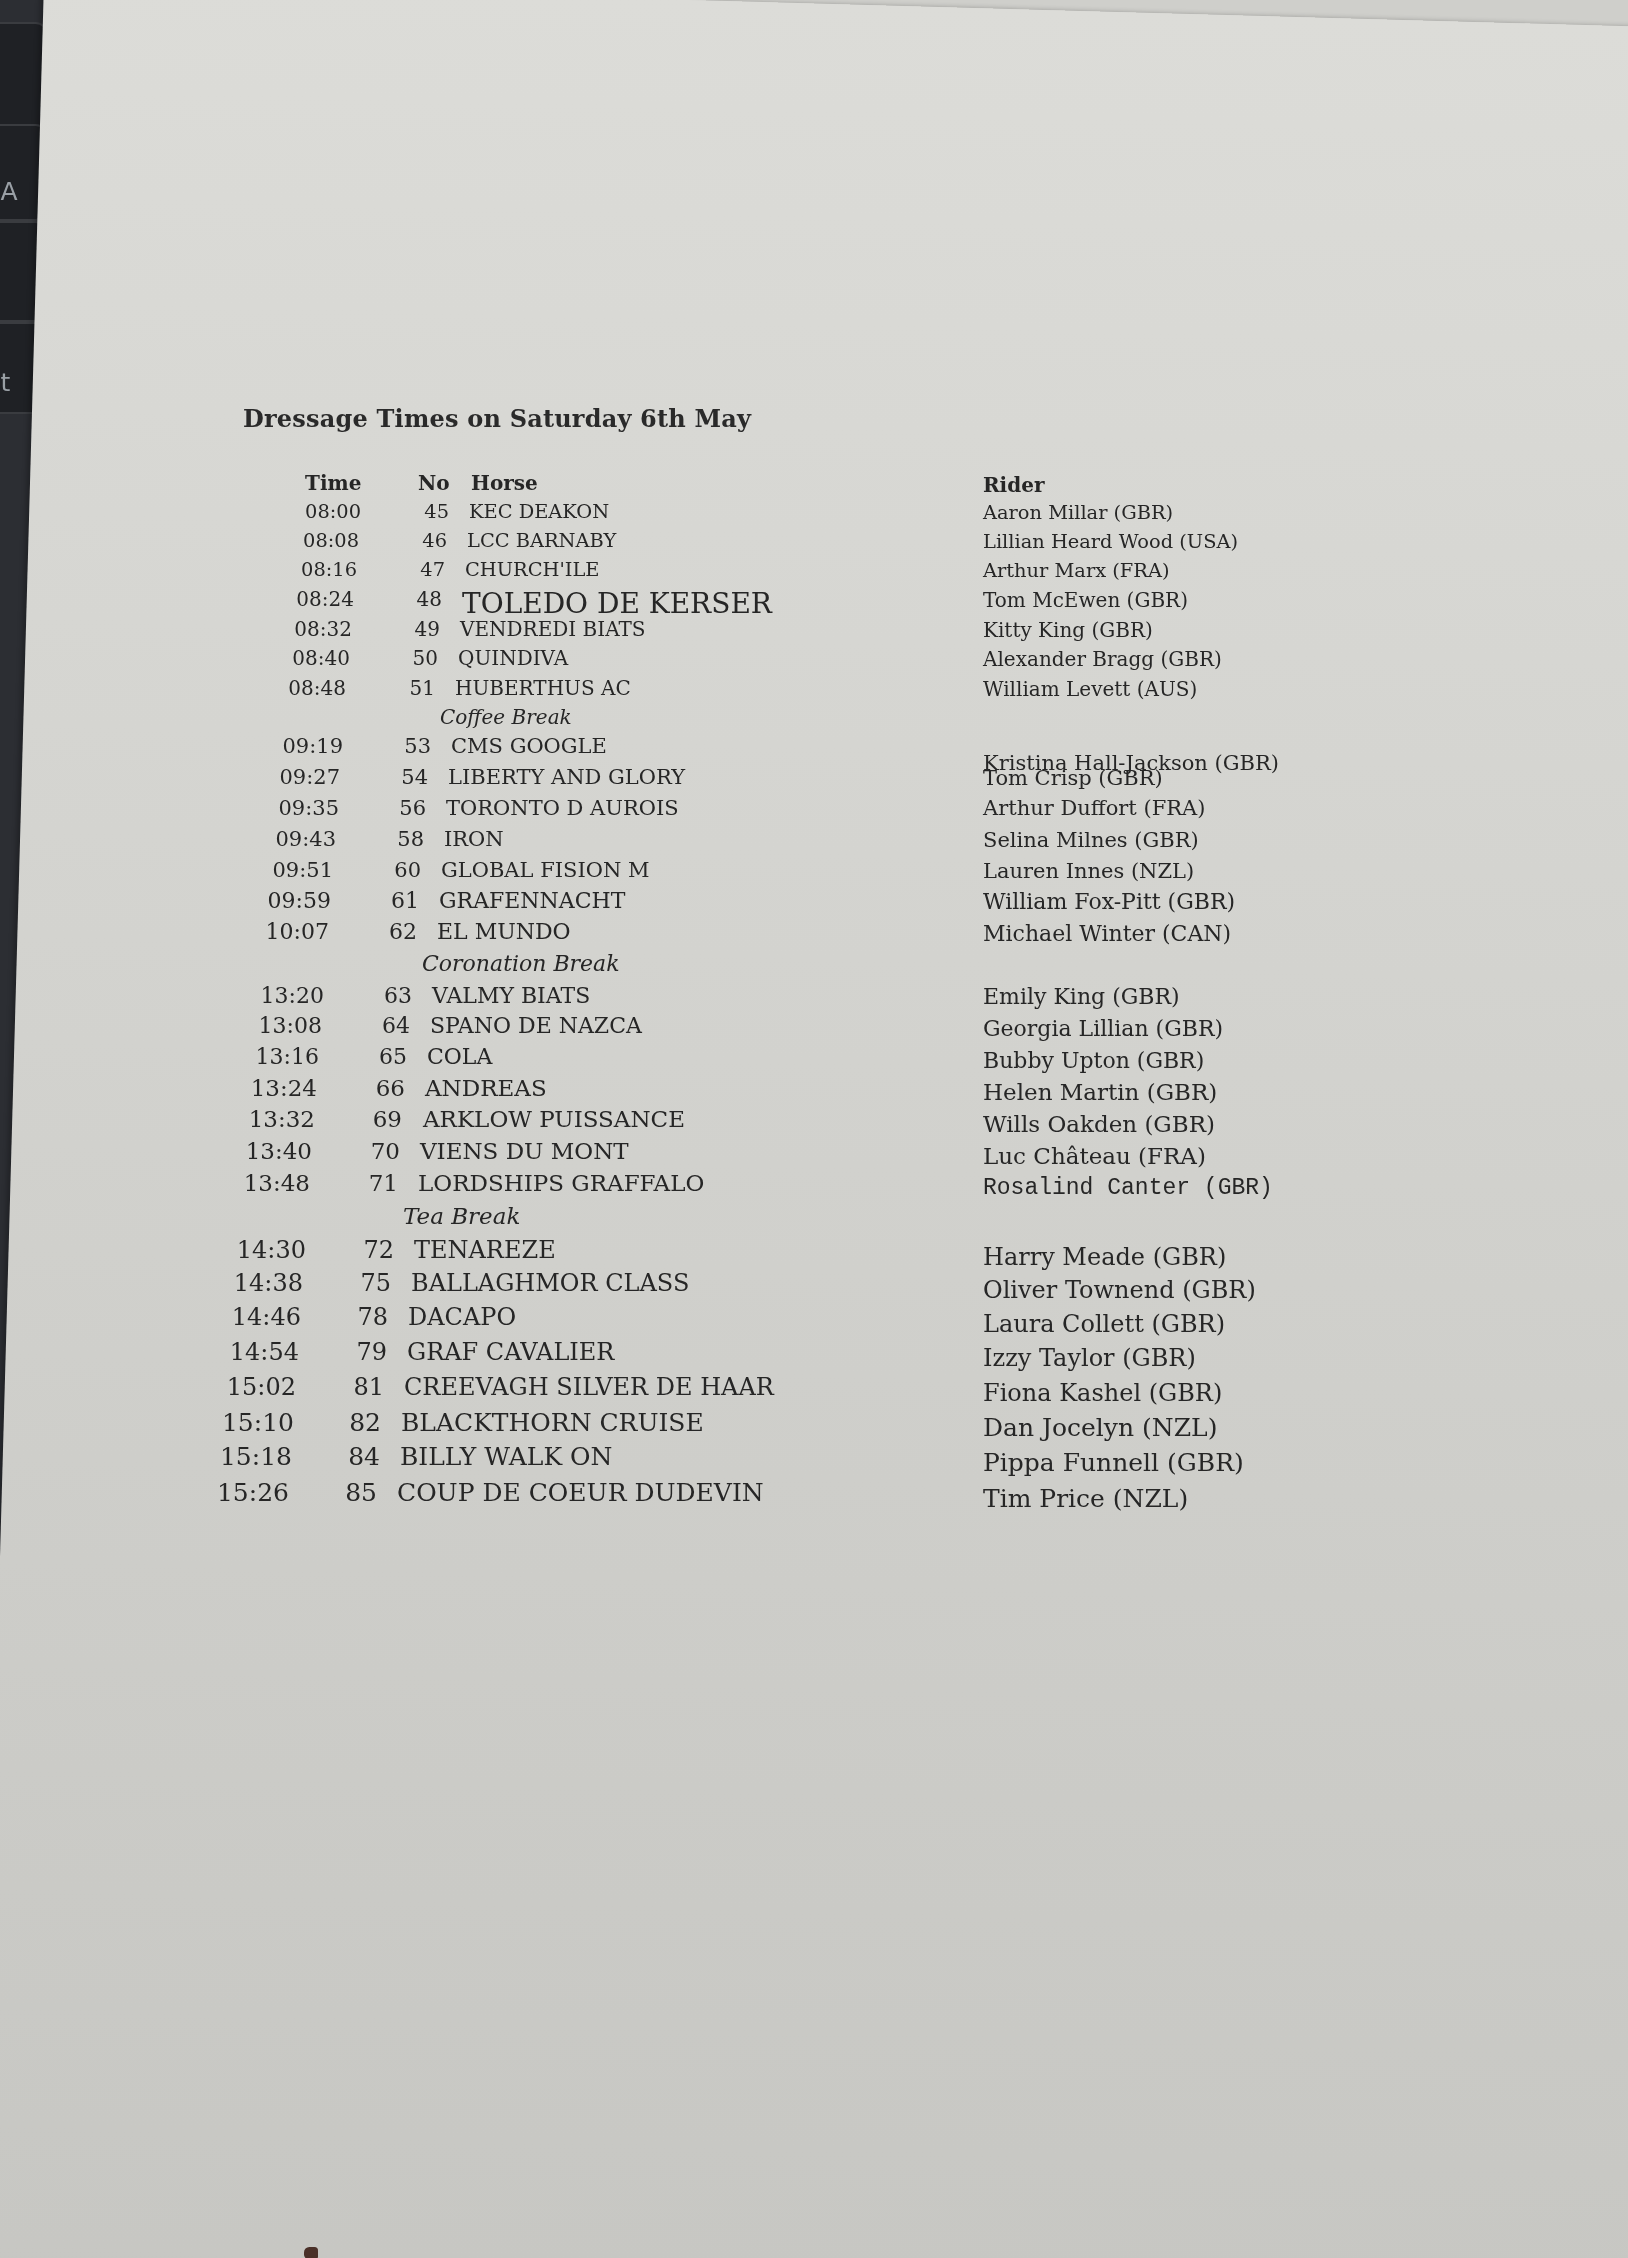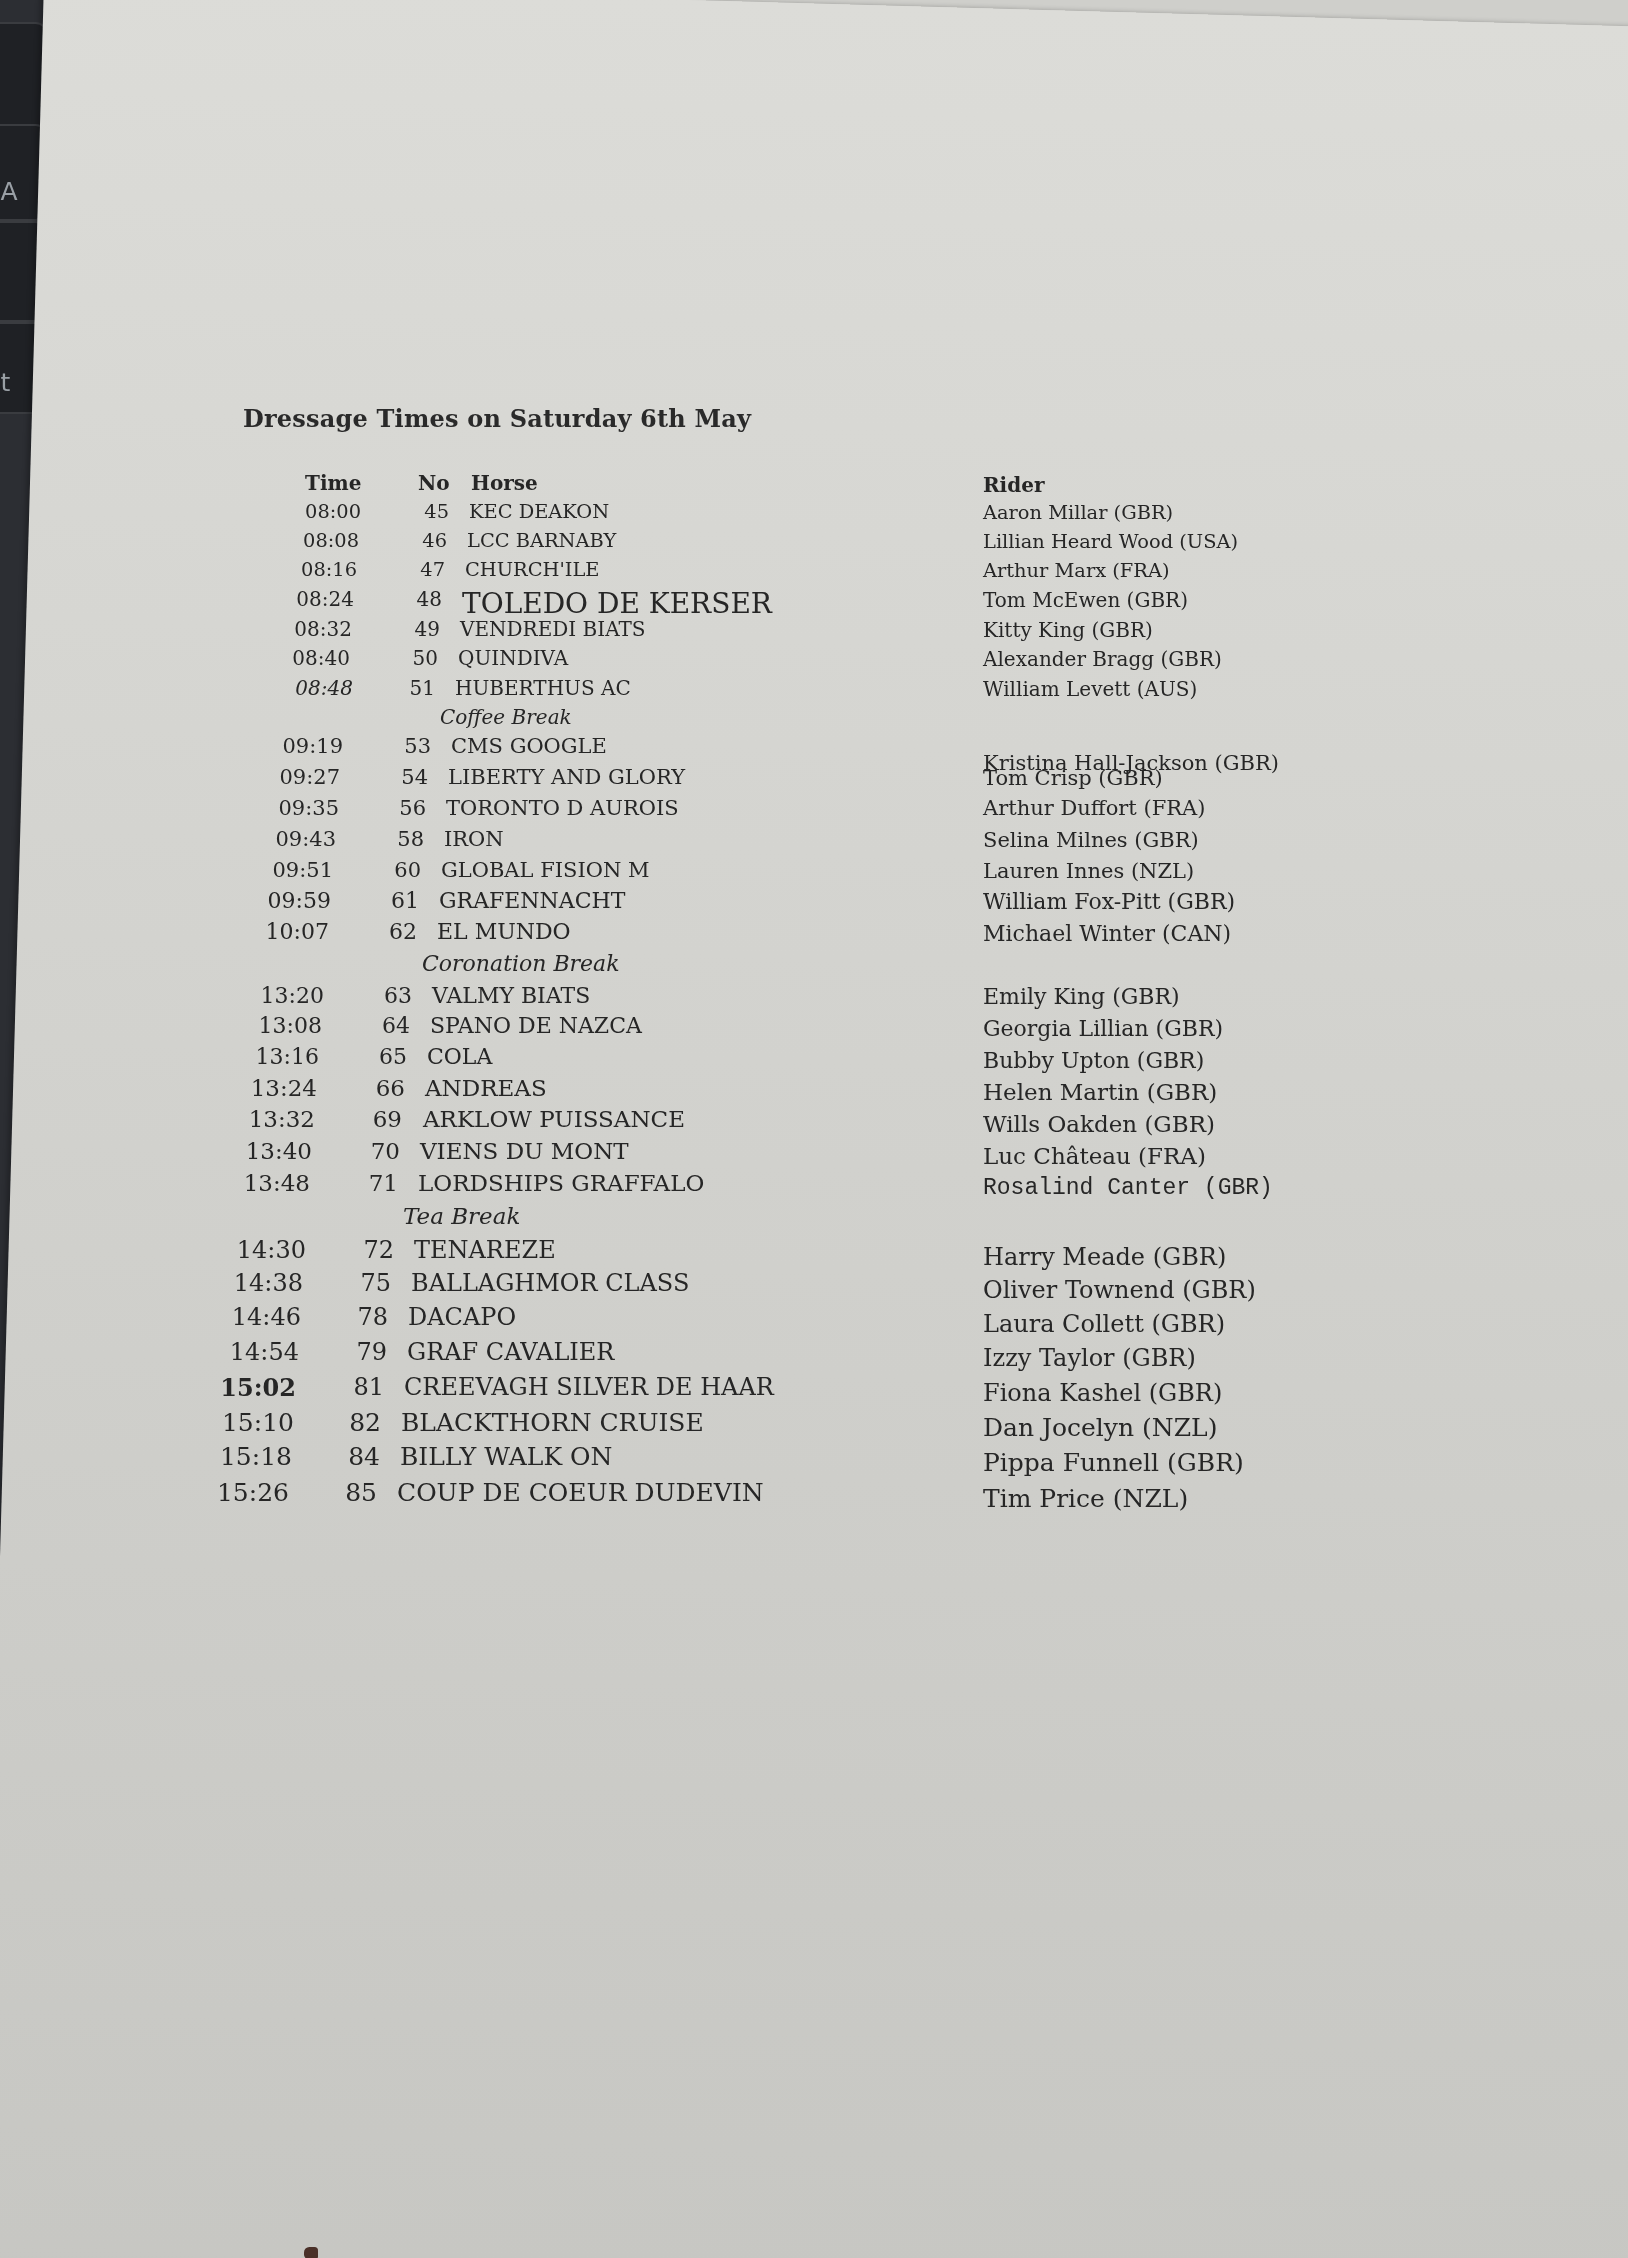--- a/index.html
+++ b/index.html
@@ -77,21 +77,21 @@
       <div class="txt " style="left: 462px; top: 587px; font-size: 28px;">TOLEDO DE KERSER</div>
       <div class="txt " style="left: 983px; top: 588px; font-size: 20px;">Tom McEwen (GBR)</div>
       <div class="txt t-time" style="left: 264px; top: 617px; font-size: 20px;">08:32</div>
       <div class="txt t-no" style="left: 401px; top: 617px; font-size: 20px;">49</div>
       <div class="txt " style="left: 460px; top: 617px; font-size: 20px;">VENDREDI BIATS</div>
       <div class="txt " style="left: 983px; top: 618px; font-size: 20px;">Kitty King (GBR)</div>
       <div class="txt t-time" style="left: 262px; top: 646px; font-size: 20px;">08:40</div>
       <div class="txt t-no" style="left: 399px; top: 646px; font-size: 20px;">50</div>
       <div class="txt " style="left: 458px; top: 646px; font-size: 20px;">QUINDIVA</div>
       <div class="txt " style="left: 983px; top: 647px; font-size: 20px;">Alexander Bragg (GBR)</div>
-      <div class="txt t-time" style="left: 265px; top: 676px; font-size: 20px; font-style: italic;">08:48</div>
+      <div class="txt t-time" style="left: 258px; top: 676px; font-size: 20px;">08:48</div>
       <div class="txt t-no" style="left: 396px; top: 676px; font-size: 20px;">51</div>
       <div class="txt " style="left: 455px; top: 676px; font-size: 20px;">HUBERTHUS AC</div>
       <div class="txt " style="left: 983px; top: 677px; font-size: 20px;">William Levett (AUS)</div>
       <div class="txt brk" style="left: 440px; top: 705px; font-size: 20px;">Coffee Break</div>
       <div class="txt t-time" style="left: 255px; top: 734px; font-size: 21px;">09:19</div>
       <div class="txt t-no" style="left: 392px; top: 734px; font-size: 21px;">53</div>
       <div class="txt " style="left: 451px; top: 734px; font-size: 21px;">CMS GOOGLE</div>
       <div class="txt " style="left: 983px; top: 735px; font-size: 21px; margin-top: 16px;">Kristina Hall-Jackson (GBR)</div>
       <div class="txt t-time" style="left: 252px; top: 765px; font-size: 21px;">09:27</div>
       <div class="txt t-no" style="left: 389px; top: 765px; font-size: 21px;">54</div>
@@ -156,21 +156,21 @@
       <div class="txt " style="left: 411px; top: 1269px; font-size: 24px;">BALLAGHMOR CLASS</div>
       <div class="txt " style="left: 983px; top: 1276px; font-size: 24px;">Oliver Townend (GBR)</div>
       <div class="txt t-time" style="left: 213px; top: 1303px; font-size: 24px;">14:46</div>
       <div class="txt t-no" style="left: 349px; top: 1303px; font-size: 24px;">78</div>
       <div class="txt " style="left: 408px; top: 1303px; font-size: 24px;">DACAPO</div>
       <div class="txt " style="left: 983px; top: 1310px; font-size: 24px;">Laura Collett (GBR)</div>
       <div class="txt t-time" style="left: 211px; top: 1338px; font-size: 24px;">14:54</div>
       <div class="txt t-no" style="left: 348px; top: 1338px; font-size: 24px;">79</div>
       <div class="txt " style="left: 407px; top: 1338px; font-size: 24px;">GRAF CAVALIER</div>
       <div class="txt " style="left: 983px; top: 1344px; font-size: 24px;">Izzy Taylor (GBR)</div>
-      <div class="txt t-time" style="left: 208px; top: 1373px; font-size: 24px; font-weight: bold;">15:02</div>
+      <div class="txt t-time" style="left: 208px; top: 1373px; font-size: 24px;">15:02</div>
       <div class="txt t-no" style="left: 345px; top: 1373px; font-size: 24px;">81</div>
       <div class="txt " style="left: 404px; top: 1373px; font-size: 24px;">CREEVAGH SILVER DE HAAR</div>
       <div class="txt " style="left: 983px; top: 1379px; font-size: 24px;">Fiona Kashel (GBR)</div>
       <div class="txt t-time" style="left: 206px; top: 1408px; font-size: 25px;">15:10</div>
       <div class="txt t-no" style="left: 342px; top: 1408px; font-size: 25px;">82</div>
       <div class="txt " style="left: 401px; top: 1408px; font-size: 25px;">BLACKTHORN CRUISE</div>
       <div class="txt " style="left: 983px; top: 1413px; font-size: 25px;">Dan Jocelyn (NZL)</div>
       <div class="txt t-time" style="left: 204px; top: 1442px; font-size: 25px;">15:18</div>
       <div class="txt t-no" style="left: 341px; top: 1442px; font-size: 25px;">84</div>
       <div class="txt " style="left: 400px; top: 1442px; font-size: 25px;">BILLY WALK ON</div>

